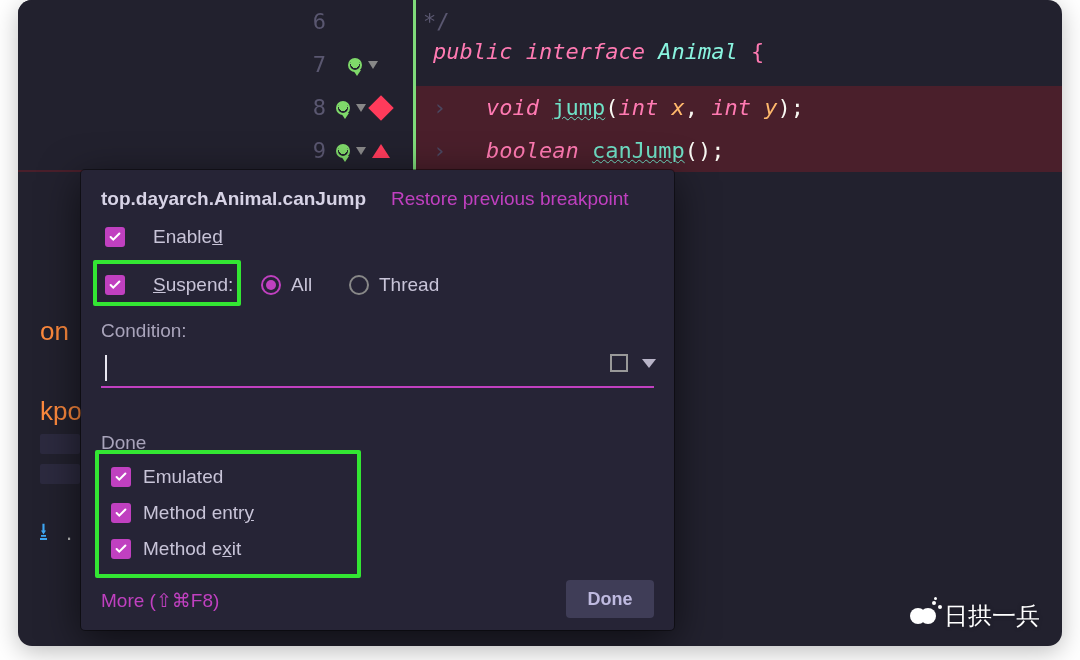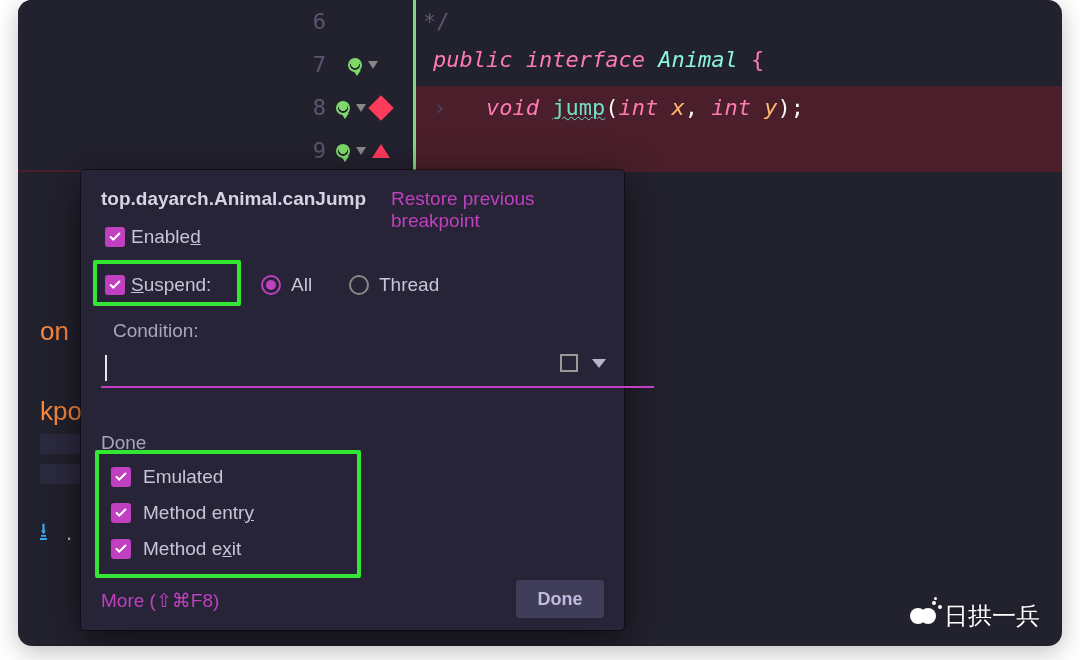--- a/index.html
+++ b/index.html
@@ -81,36 +81,36 @@
   .side-frag { position:absolute; font-size:26px; color:#888; }
   .side-frag.orange { color:#ff8a3d; }
   .side-bar  { position:absolute; background:#2c2a3f; height:20px; border-radius:2px; }
   .dl-icon   { position:absolute; color:#3fa9f5; font-size:20px; text-decoration:underline; }
   .dot       { position:absolute; color:#bbb; font-size:22px; }
 
   
   .popup {
     position: absolute;
     left: 63px; top: 170px;
-    width: 543px; height: 460px;
+    width: 593px; height: 460px;
     background: #262436;
     border-radius: 4px;
     box-shadow: 0 10px 40px rgba(0,0,0,0.6), 0 0 0 1px rgba(0,0,0,0.4);
     color:#c8c4d8;
     font-size:19px;
   }
   .popup-title {
     position:absolute; left:20px; top:18px;
     color:#d7d3e6; font-weight:700; font-size:19px;
   }
   .popup-restore {
     position:absolute; left:310px; top:18px;
     color:#c040c0; font-size:19px;
   }
-  .cb-row { position:absolute; display:flex; align-items:center; gap:6px;text-align:right; }
+  .cb-row { position:absolute; display:flex; align-items:center; gap:28px;text-align:right; }
   .cb {
     width:20px;height:20px;border-radius:3px;background:#c040c0;
     display:flex;align-items:center;justify-content:center;
   }
   .cb svg{width:14px;height:14px;}
   .cb-label { color:#c8c4d8; }
   .mnemo { text-decoration: underline; }
 
   .hl-box {
     position:absolute; border:4px solid #33e633; border-radius:2px;
@@ -118,21 +118,21 @@
   }
 
   .radio-row { position:absolute; display:flex; align-items:center; gap:10px; }
   .radio {
     width:20px;height:20px;border-radius:50%;border:2px solid #c040c0;
     display:flex;align-items:center;justify-content:center;
   }
   .radio.sel::after{content:"";width:10px;height:10px;border-radius:50%;background:#c040c0;}
   .radio.unsel{border-color:#888;}
 
-  .cond-label{position:absolute;left:20px;top:150px;color:#a9a4bb;margin-left:12px;}
+  .cond-label{position:absolute;left:20px;top:150px;color:#a9a4bb;}
   .cond-field{
     position:absolute; left:20px; top:180px; width:553px; height:38px;
     border-bottom:2px solid #c040c0;
     display:flex; align-items:center; padding-left:4px;
   }
   .caret-blink{width:2px;height:26px;background:#e8e6f0;}
   .cond-icons{position:absolute; right:18px; top:184px; display:flex; gap:14px; align-items:center;}
   .expand-ic{width:18px;height:18px;position:relative;}
   .expand-ic::before,.expand-ic::after{content:"";position:absolute;width:8px;height:8px;}
   .expand-ic::before{left:0;top:0;border-top:2px solid #999;border-left:2px solid #999;}
@@ -203,24 +203,25 @@
         <span class="impl-icon"></span>
         <span class="arrow-down"></span>
         <span class="bp-caret"></span>
       </div>
     </div>
 
     <div class="code-margin"></div>
 
     <div class="code-line" style="left:405px;top:0"><span class="cm">*/</span></div>
 
-    <div class="code-line" style="left:415px;top:38px"><span class="kw">public </span><span class="kw">interface </span><span class="type">Animal </span><span class="brace">{</span></div>
+    <div class="code-line" style="left:415px;top:30px"><span class="kw">public </span><span class="kw">interface </span><span class="type">Animal </span><span class="brace">{</span></div>
 
     <div class="code-line" style="left:415px;top:86px"><span class="chev">›   </span><span class="ret">void </span><span class="fn-u">jump</span><span class="pn">(</span><span class="ret">int </span><span class="par">x</span><span class="pn">, </span><span class="ret">int </span><span class="par">y</span><span class="pn">);</span></div>
 
+    <div class="code-line" style="left:415px;top:129px"><span class="chev">›   </span><span class="ret">boolean </span><span class="fn-u">canJump</span><span class="pn">();</span></div>
   </div>
 
   <div class="side-frag orange" style="left:22px;top:316px">on</div>
   <div class="side-frag orange" style="left:22px;top:396px">kpo</div>
   <div class="side-bar" style="left:22px;top:434px;width:40px"></div>
   <div class="side-bar" style="left:22px;top:464px;width:40px"></div>
   <div class="dl-icon" style="left:22px;top:516px">⭳</div>
   <div class="dot" style="left:48px;top:520px">.</div>
 
   <div class="popup">

